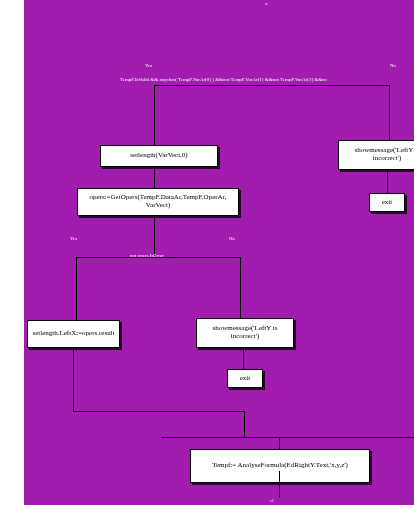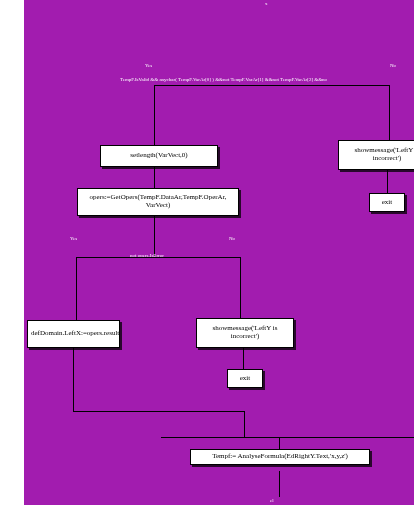--- a/index.html
+++ b/index.html
@@ -120,21 +120,21 @@
 
   <div class="cond-label tiny" style="left:46px; top:236px;">Yes</div>
   <div class="cond-label tiny" style="left:205px; top:236px;">No</div>
 
   <div class="hline" style="left:52px; top:257px; width:165px;"></div>
 
   <div class="vline" style="left:52px; top:257px; height:63px;"></div>
   <div class="vline" style="left:216px; top:257px; height:61px;"></div>
 
   <div class="node" style="left:3px; top:320px; width:93px; height:28px; font-size:7px;">
-    <span>defDomain.LeftX:=opers.result</span>
+    <span>setlength.LeftX:=opers.result</span>
   </div>
 
   <div class="node" style="left:172px; top:318px; width:98px; height:30px; font-size:7px;">
     <span>showmessage('LeftY is incorrect')</span>
   </div>
 
   <div class="vline" style="left:219px; top:348px; height:21px;"></div>
 
   <div class="node" style="left:203px; top:369px; width:36px; height:19px; font-size:7px;">
     <span>exit</span>
@@ -143,19 +143,19 @@
   <div class="vline" style="left:49px; top:348px; height:63px;"></div>
 
   <div class="hline" style="left:49px; top:411px; width:172px;"></div>
 
   <div class="vline" style="left:220px; top:411px; height:26px;"></div>
 
   <div class="hline" style="left:137px; top:437px; width:265px;"></div>
 
   <div class="vline" style="left:255px; top:437px; height:12px;"></div>
 
-  <div class="node" style="left:166px; top:449px; width:180px; height:16px; font-size:7px;">
+  <div class="node" style="left:166px; top:449px; width:180px; height:34px; font-size:7px;">
     <span>Tempf:=  AnalyseFormula(EdRightY.Text,'x,y,z')</span>
   </div>
 
   <div class="vline" style="left:255px; top:471px; height:26px;"></div>
 
 </div>
 
 </body></html>

